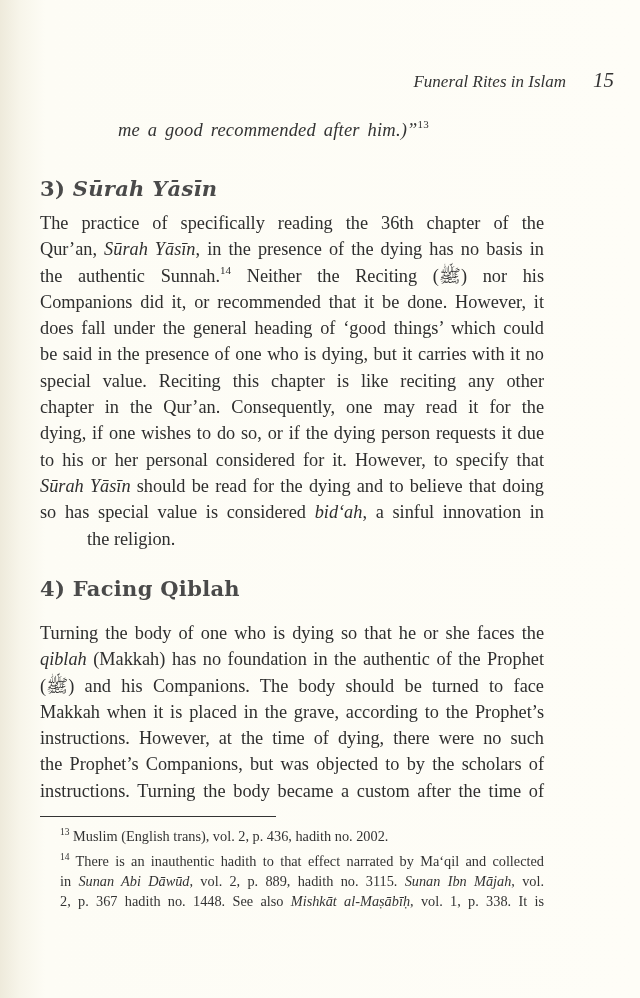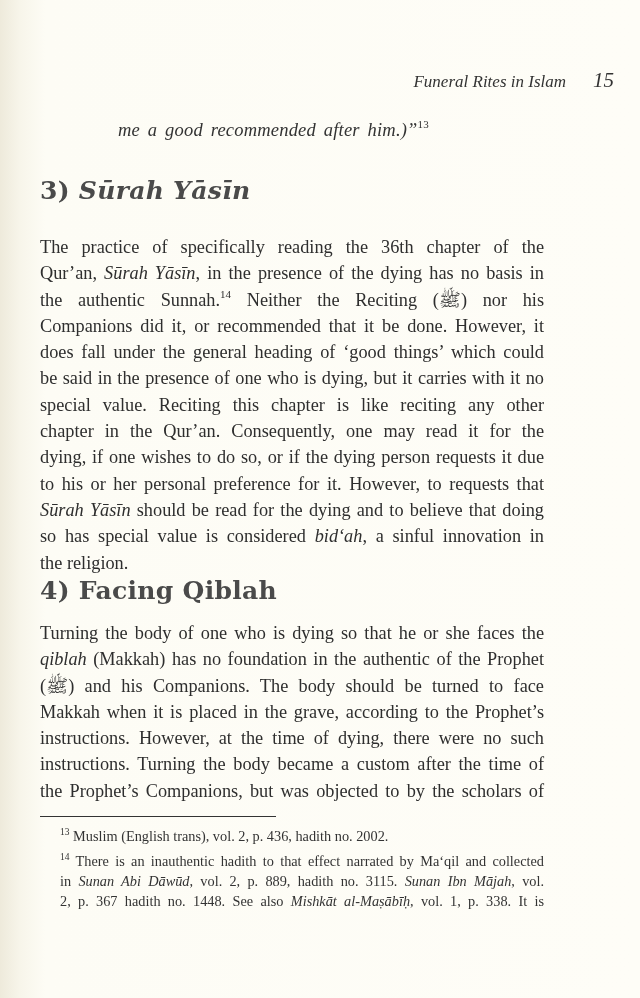--- a/index.html
+++ b/index.html
@@ -19,30 +19,30 @@
     .running-head .pnum { font-size: 21px; }
     .quote-line {
       position: absolute; top: 120px; left: 118px;
       font-style: italic; font-size: 18.5px; color: #333; letter-spacing: 0.2px;
       word-spacing: 3px;
     }
     sup { font-size: 11px; font-style: normal; vertical-align: 8px; line-height: 0; }
     .heading {
       position: absolute; left: 40px;
       font-family: "DejaVu Serif", serif; font-weight: bold;
-      font-size: 25px; color: #4a4a4a; letter-spacing: 0.3px;
+      font-size: 21px; color: #4a4a4a; letter-spacing: 0.3px;
     }
     .heading .it { font-style: italic; }
     .para {
       position: absolute; left: 40px; width: 504px;
       font-size: 18.3px; line-height: 26.3px; text-align: justify;
       color: #2e2e2e;
     }
     .para .line { display: block; text-align: justify; text-align-last: justify; height: 26.3px; white-space: nowrap; }
-    .para .line.last { text-align-last: left; }
+    .para .line.last { text-align-last: left; margin-left: 47px; }
     .rule {
       position: absolute; left: 40px; top: 816px; width: 236px; height: 0;
       border-top: 1.5px solid #333;
     }
     .footnotes {
       position: absolute; left: 40px; width: 504px; top: 826px;
       font-size: 14.3px; line-height: 20px; color: #333;
     }
     .fn { margin-bottom: 5px; }
     .fn .line { display: block; text-align: justify; text-align-last: justify; white-space: nowrap; margin-left: 20px; }
@@ -61,49 +61,49 @@
 
   <div class="quote-line">
     <span>me a good recommended after him.)”</span><sup>13</sup>
   </div>
 
   <div class="heading" style="top:176px;">
     <span>3)</span>
     <span class="it">Sūrah Yāsīn</span>
   </div>
 
-  <div class="para" style="top:234px;">
+  <div class="para" style="top:210px;">
     <span class="line">The practice of specifically reading the 36th chapter of the</span>
     <span class="line"><span>Qur’an, </span><i>Sūrah Yāsīn</i><span>, in the presence of the dying has no basis in</span></span>
     <span class="line"><span>the authentic Sunnah.</span><sup>14</sup><span> Neither the Reciting (ﷺ) nor his</span></span>
     <span class="line">Companions did it, or recommended that it be done. However, it</span>
     <span class="line">does fall under the general heading of ‘good things’ which could</span>
     <span class="line">be said in the presence of one who is dying, but it carries with it no</span>
     <span class="line">special value. Reciting this chapter is like reciting any other</span>
     <span class="line">chapter in the Qur’an. Consequently, one may read it for the</span>
     <span class="line">dying, if one wishes to do so, or if the dying person requests it due</span>
-    <span class="line">to his or her personal preference for it. However, to requests that</span>
+    <span class="line">to his or her personal considered for it. However, to specify that</span>
     <span class="line"><i>Sūrah Yāsīn</i><span> should be read for the dying and to believe that doing</span></span>
     <span class="line"><span>so has special value is considered </span><i>bid‘ah</i><span>, a sinful innovation in</span></span>
     <span class="line last">the religion.</span>
   </div>
 
   <div class="heading" style="top:576px;">
     <span>4)</span>
     <span>Facing Qiblah</span>
   </div>
 
   <div class="para" style="top:620px;">
     <span class="line">Turning the body of one who is dying so that he or she faces the</span>
     <span class="line"><i>qiblah</i><span> (Makkah) has no foundation in the authentic of the Prophet</span></span>
     <span class="line">(ﷺ) and his Companions. The body should be turned to face</span>
     <span class="line">Makkah when it is placed in the grave, according to the Prophet’s</span>
     <span class="line">instructions. However, at the time of dying, there were no such</span>
+    <span class="line">the Prophet’s Companions, but was objected to by the scholars of</span>
     <span class="line">instructions. Turning the body became a custom after the time of</span>
-    <span class="line">the Prophet’s Companions, but was objected to by the scholars of</span>
   </div>
 
   <div class="rule"></div>
 
   <div class="footnotes">
     <div class="fn">
       <span class="line last"><sup>13</sup> <span>Muslim (English trans), vol. 2, p. 436, hadith no. 2002.</span></span>
     </div>
     <div class="fn">
       <span class="line"><sup>14</sup> <span>There is an inauthentic hadith to that effect narrated by Ma‘qil and collected</span></span>

